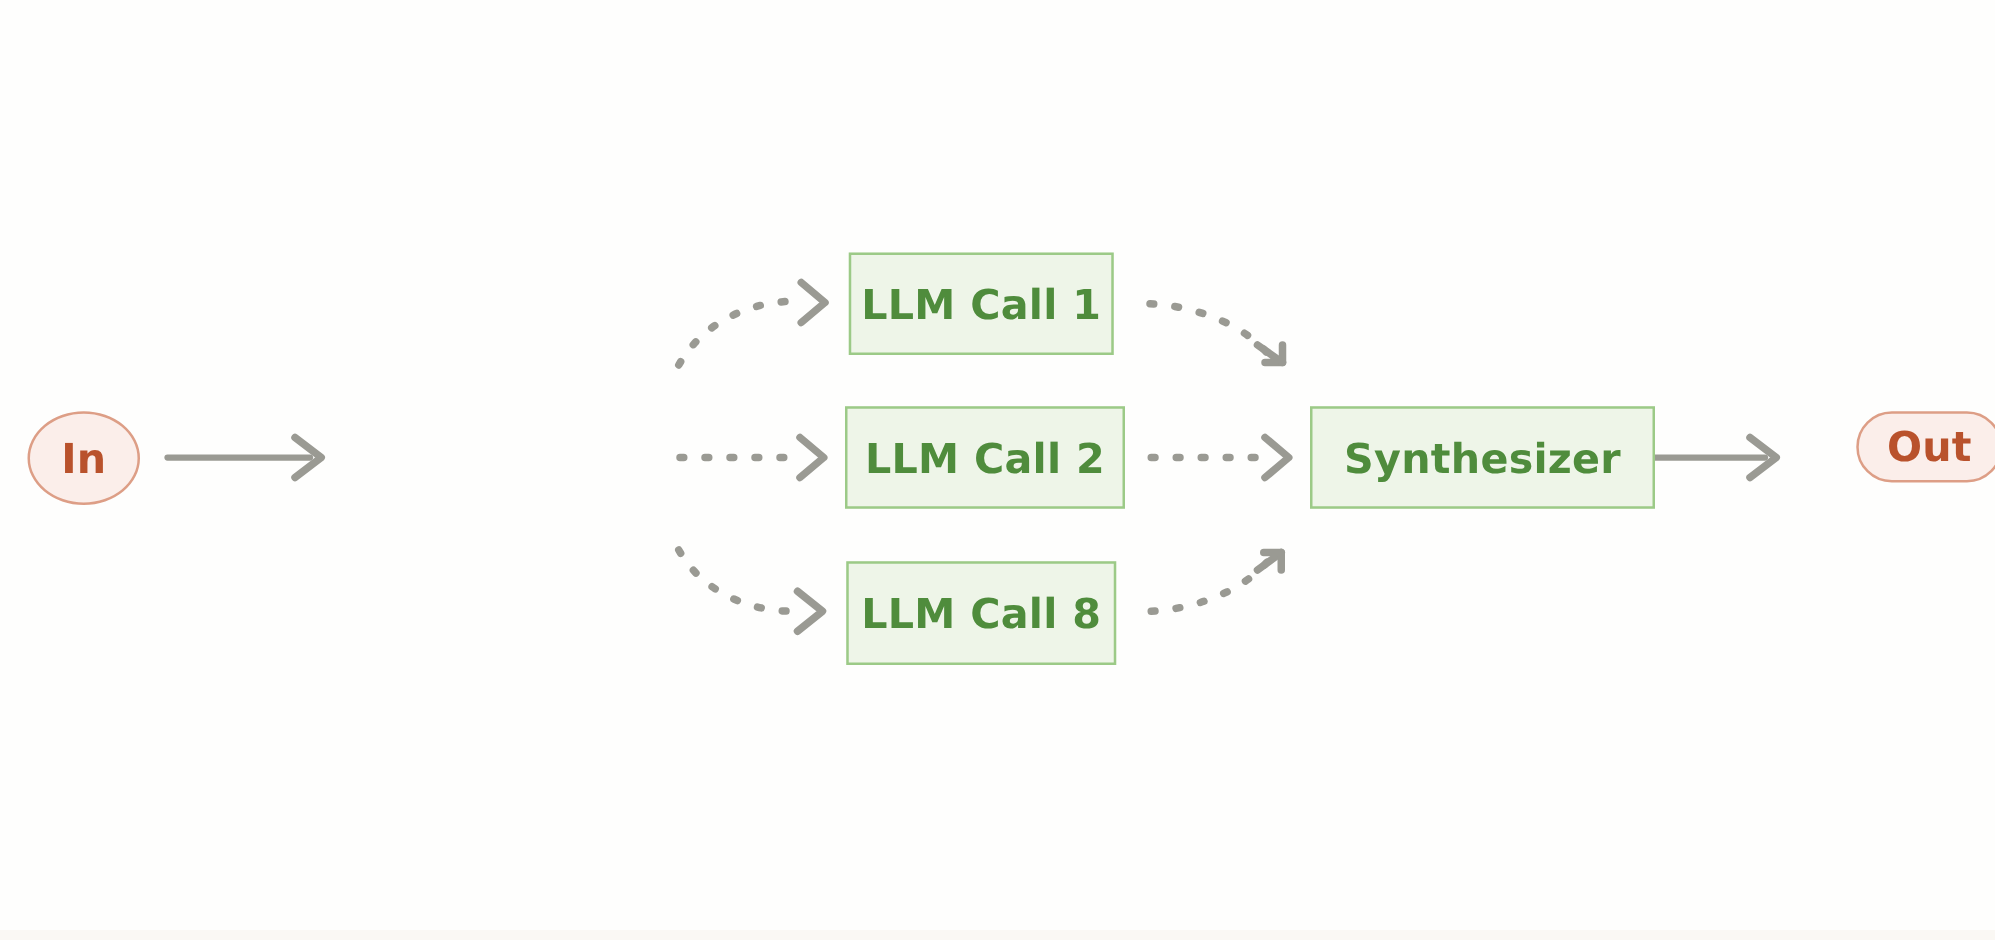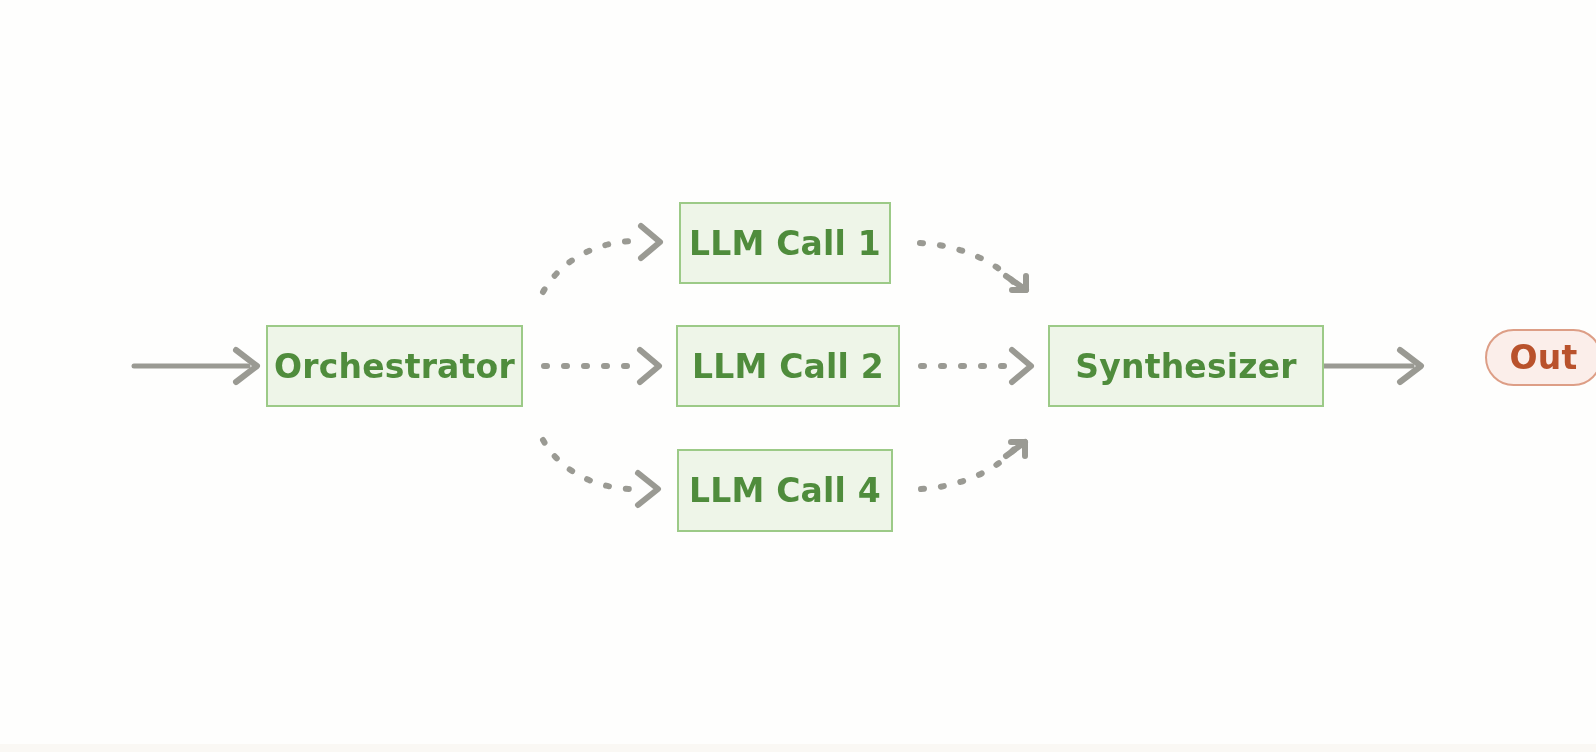--- a/index.html
+++ b/index.html
@@ -152,28 +152,28 @@
       </g>
 
       <g>
         <path d="M 1305 366 L 1412 366" stroke-width="5"></path>
         <path d="M 1400 350 L 1421 366 L 1400 382" stroke-width="6"></path>
       </g>
 
     </g>
   </svg>
 
+  <div class="node node-terminal" id="node-in">In</div>
 
-  <div class="node node-process" id="node-orchestrator">Orchestrator</div>
 
   <div class="node node-process" id="node-llm-1">LLM Call 1</div>
 
   <div class="node node-process" id="node-llm-2">LLM Call 2</div>
 
-  <div class="node node-process" id="node-llm-3">LLM Call 4</div>
+  <div class="node node-process" id="node-llm-3">LLM Call 8</div>
 
   <div class="node node-process" id="node-synthesizer">Synthesizer</div>
 
   <div class="node node-terminal" id="node-out">Out</div>
 
   <div id="bottom-band"></div>
 
 </div>
 
 </body></html>

